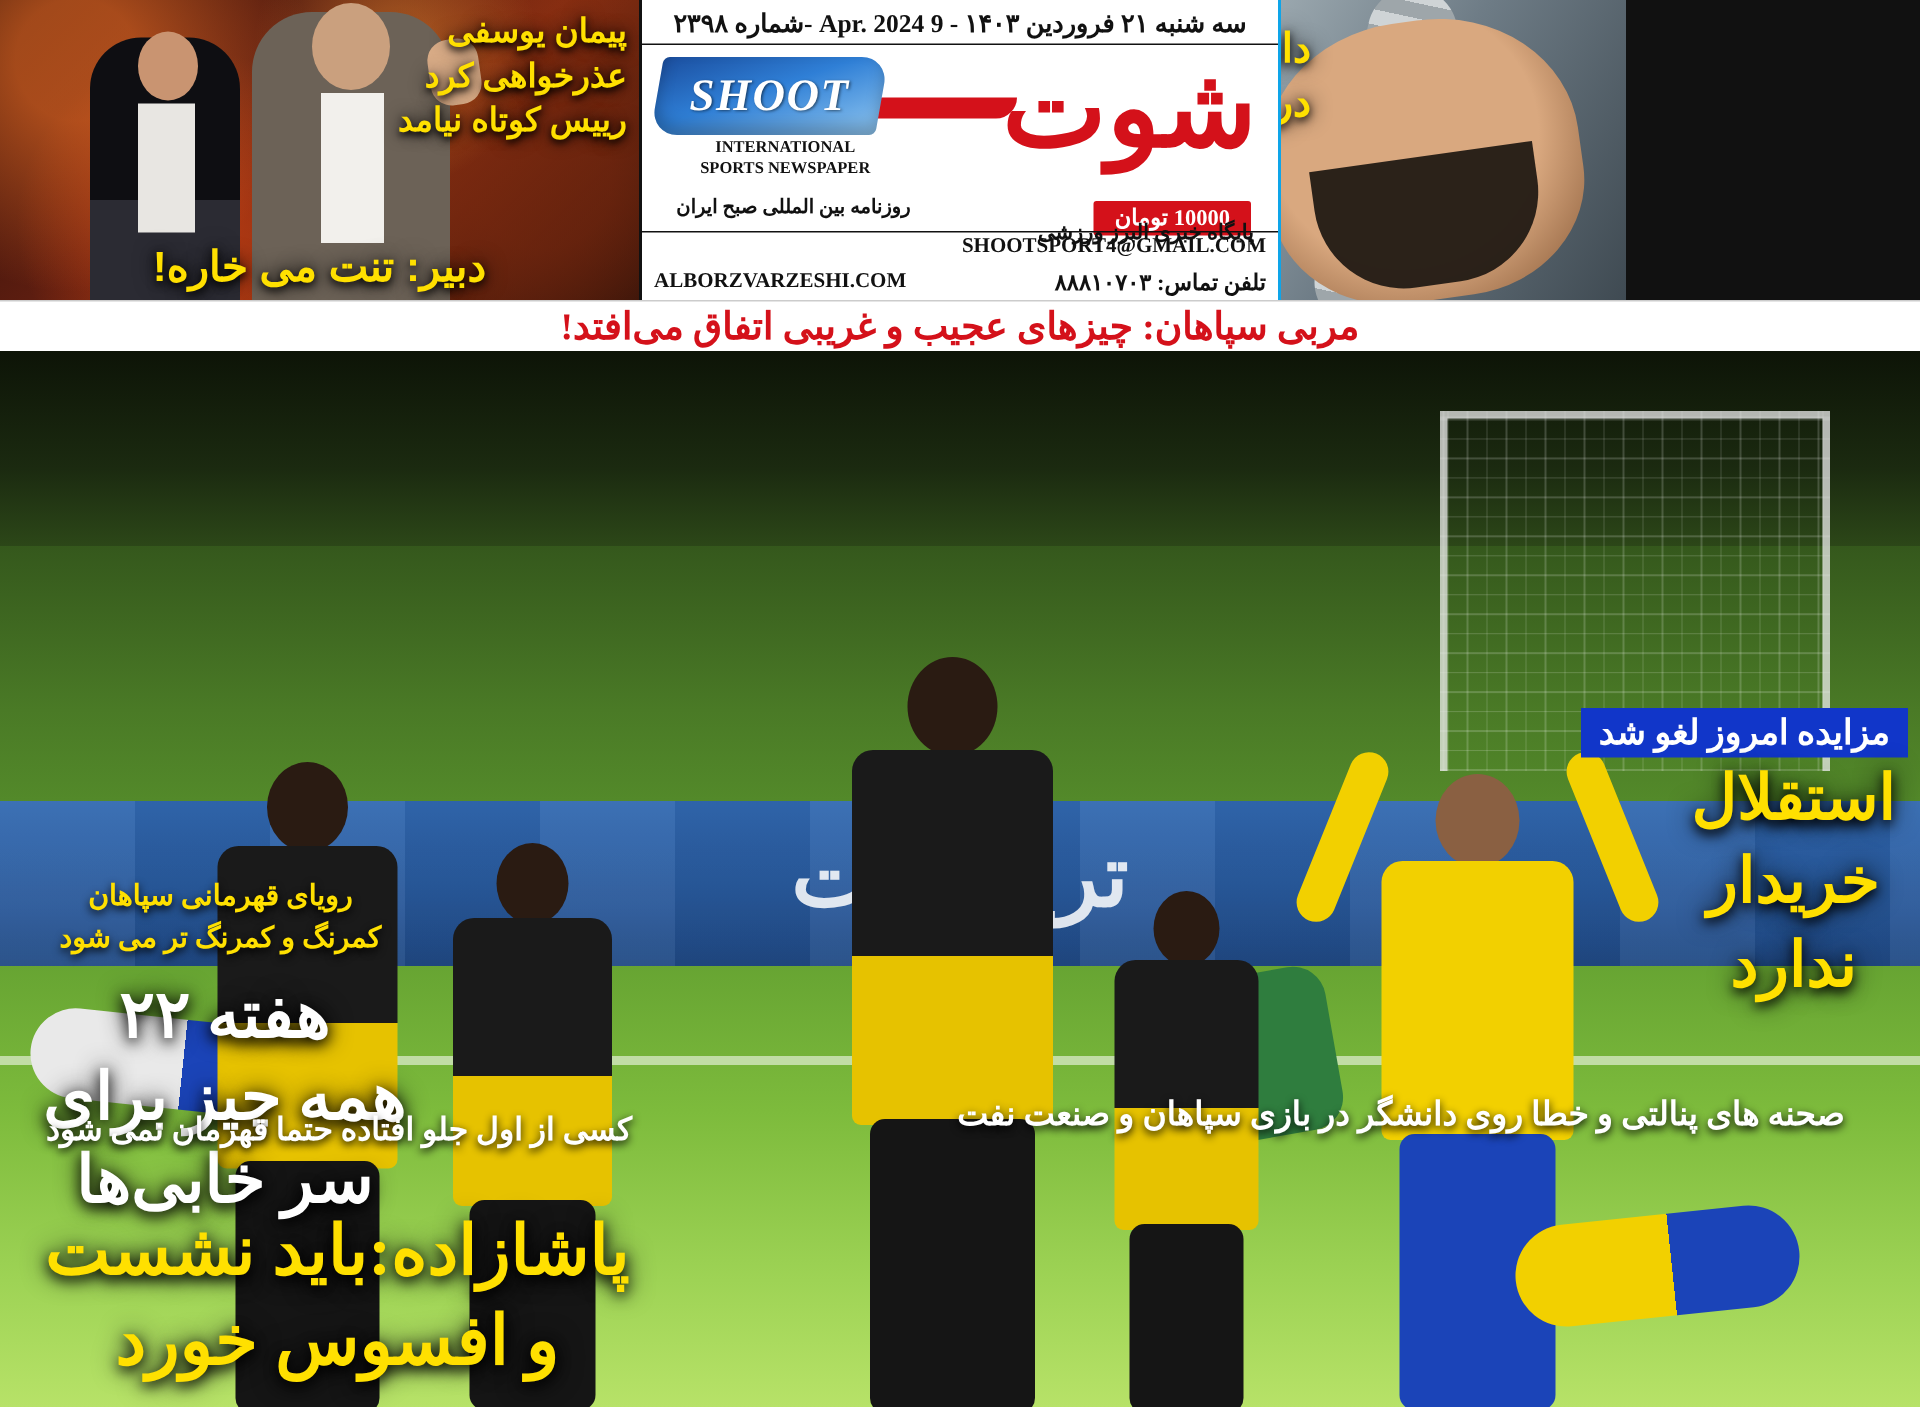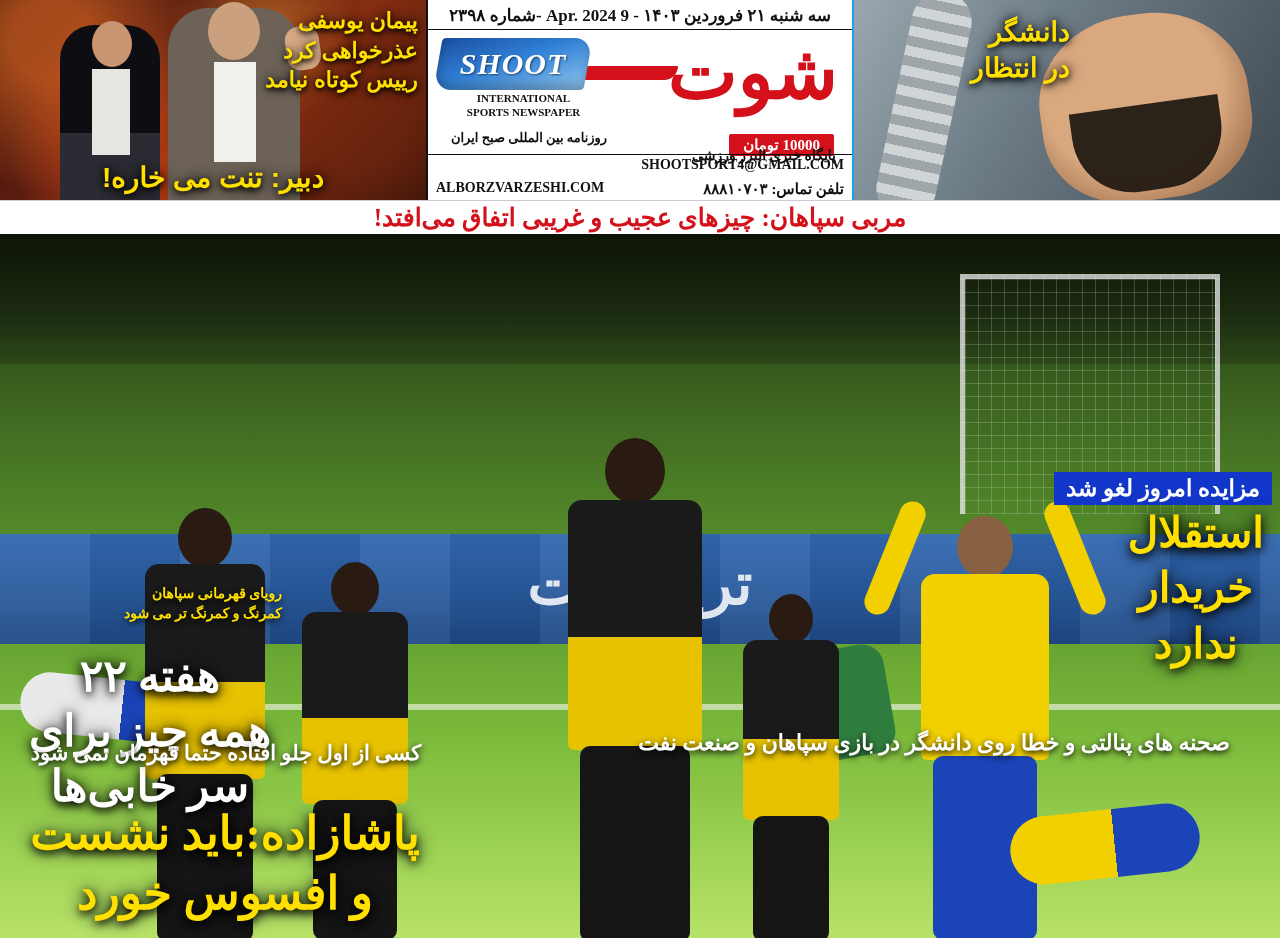--- a/index.html
+++ b/index.html
@@ -11,21 +11,21 @@
   }
   .page {
     position: relative;
     width: 1280px; height: 938px;
     background: #111;
   }
 
   
   .masthead {
     position: absolute; top: 0; left: 0;
-    width: 1280px; height: 200px;
+    width: 1084px; height: 200px;
     background: #3b82f6;
     display: flex;
     flex-direction: row-reverse;
   }
 
   
   .mh-left-photo {
     position: relative;
     width: 426px; height: 200px;
     overflow: hidden;
@@ -331,22 +331,22 @@
   .esteghlal {
     position: absolute; top: 272px; right: 16px;
     direction: rtl; text-align: center;
     color: #ffe000; font-weight: bold; font-size: 42px; line-height: 1.32;
     text-shadow: 0 3px 8px #000, 0 0 18px rgba(0,0,0,.9);
     font-family: "Liberation Serif", serif;
   }
 
   .right-kicker {
     position: absolute; top: 350px; left: 12px; width: 270px;
-    direction: rtl; 
-    color: #ffe000; font-weight: bold; font-size: 14px; line-height: 1.45;
+    direction: rtl; text-align: center;
+    color: #ffe000; font-weight: bold; font-size: 19px; line-height: 1.45;
     text-shadow: 0 2px 6px #000;
     font-family: "Liberation Serif", serif;
   }
   .week22 {
     position: absolute; top: 415px; left: 10px; width: 280px;
     direction: rtl; text-align: center;
     color: #fff; font-weight: bold; font-size: 44px; line-height: 1.25;
     text-shadow: 0 3px 9px #000, 0 0 16px rgba(0,0,0,.85);
     font-family: "Liberation Serif", serif;
   }

